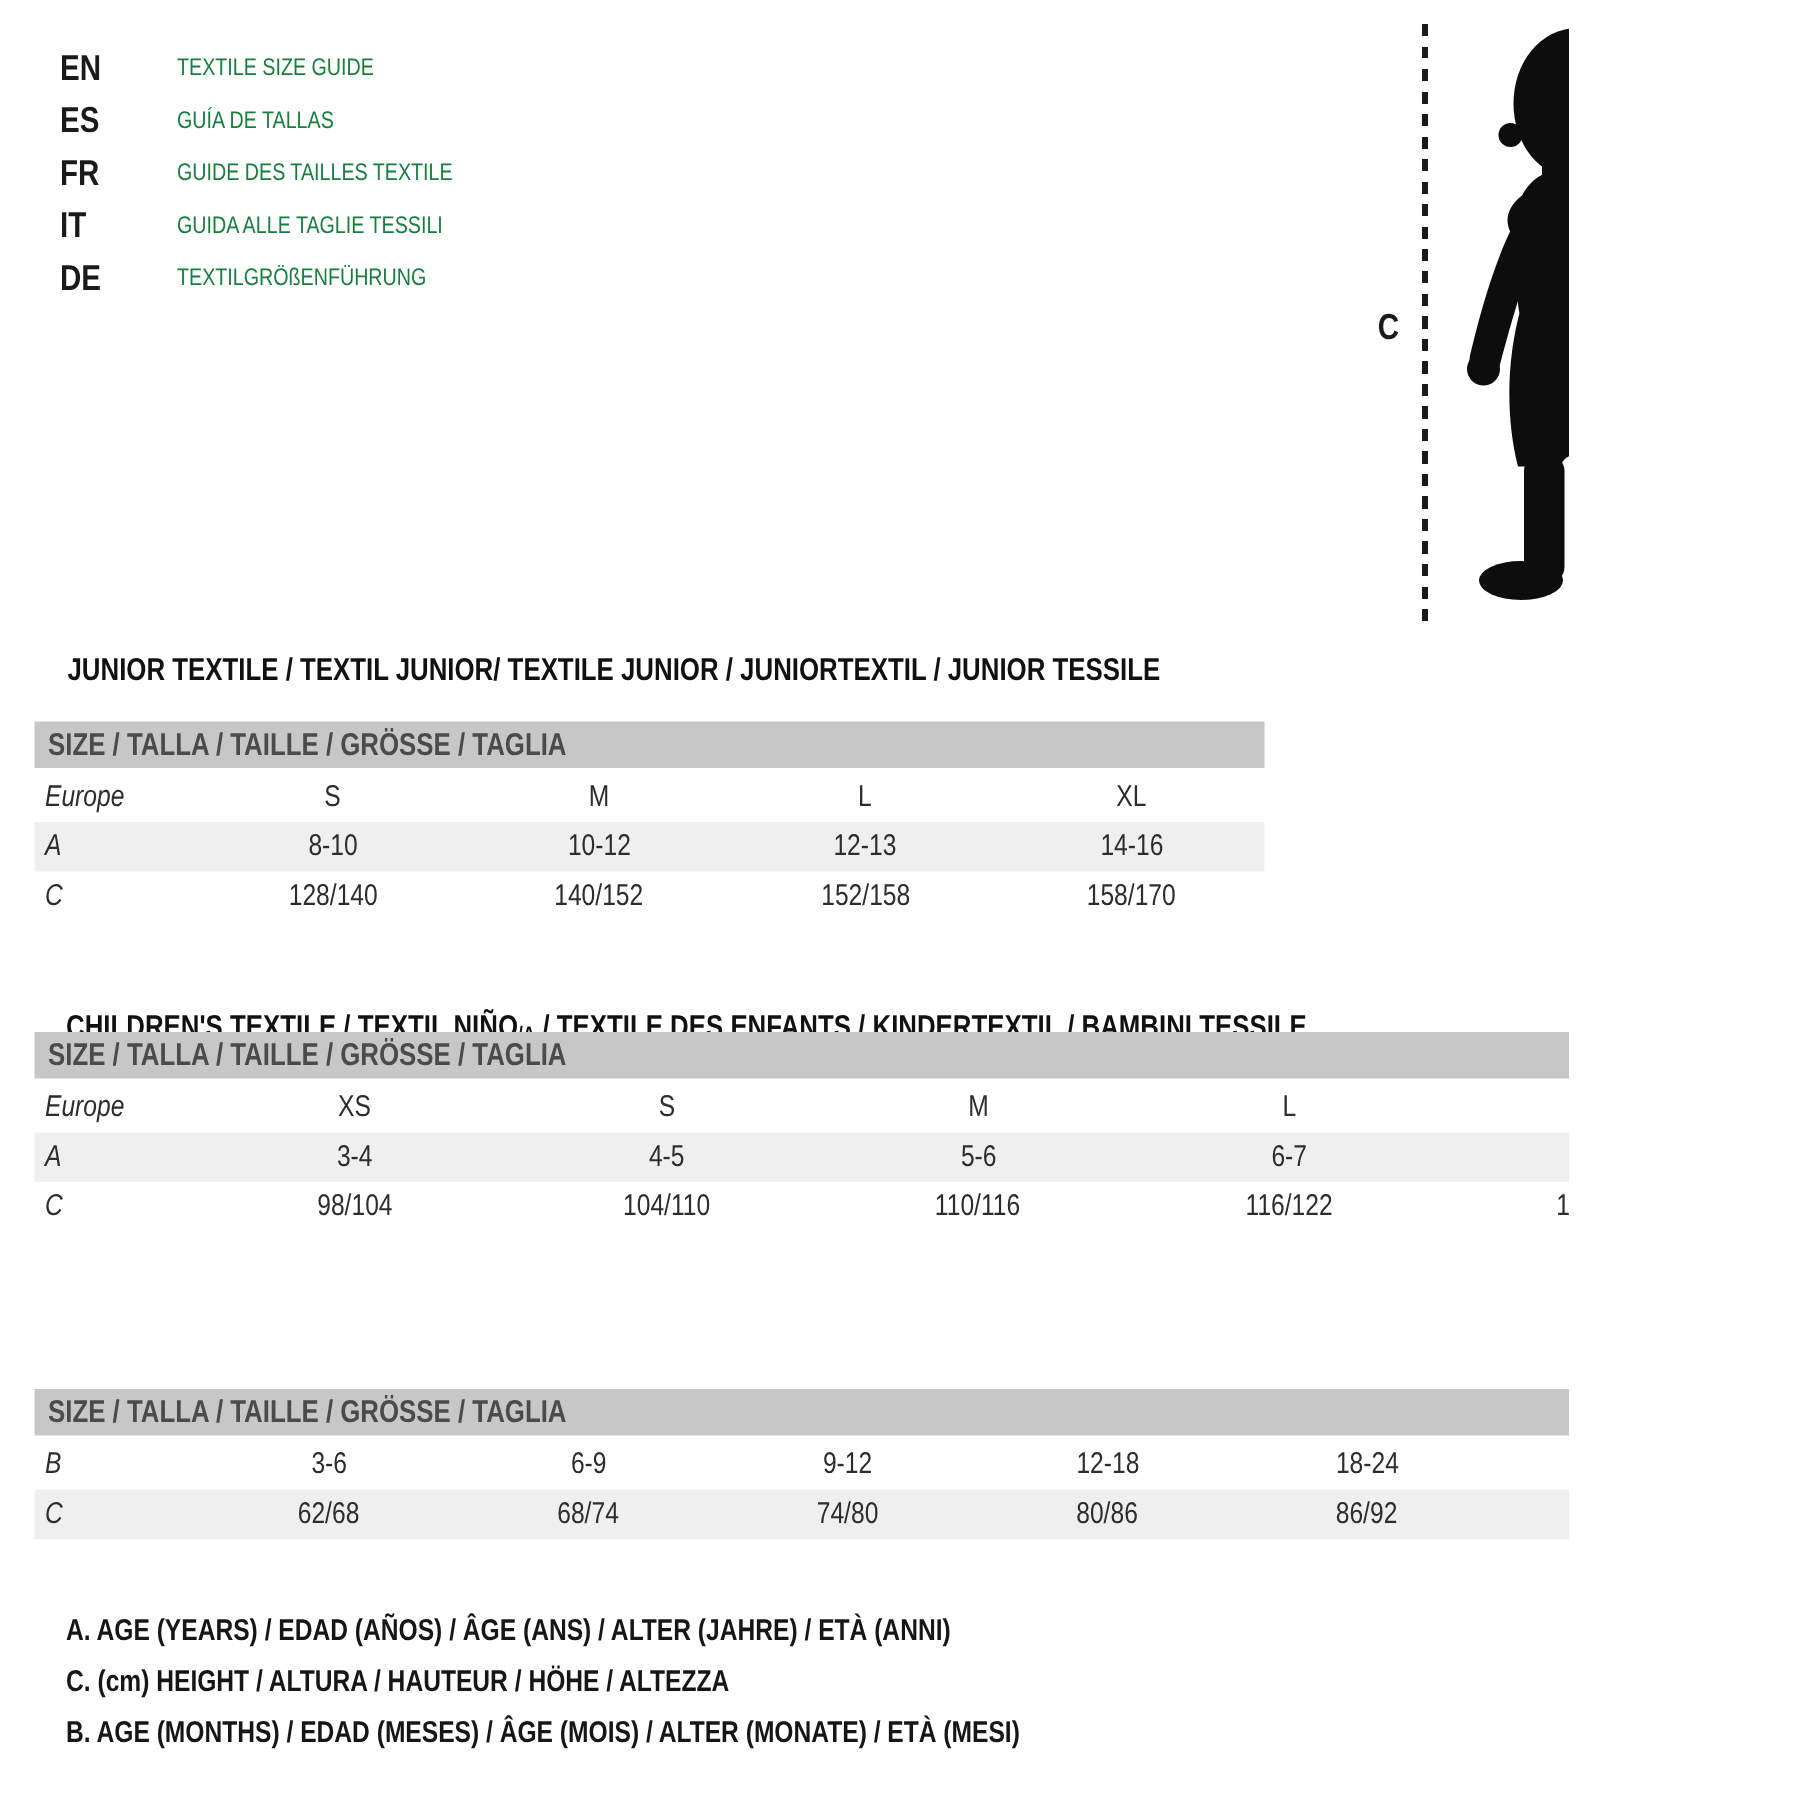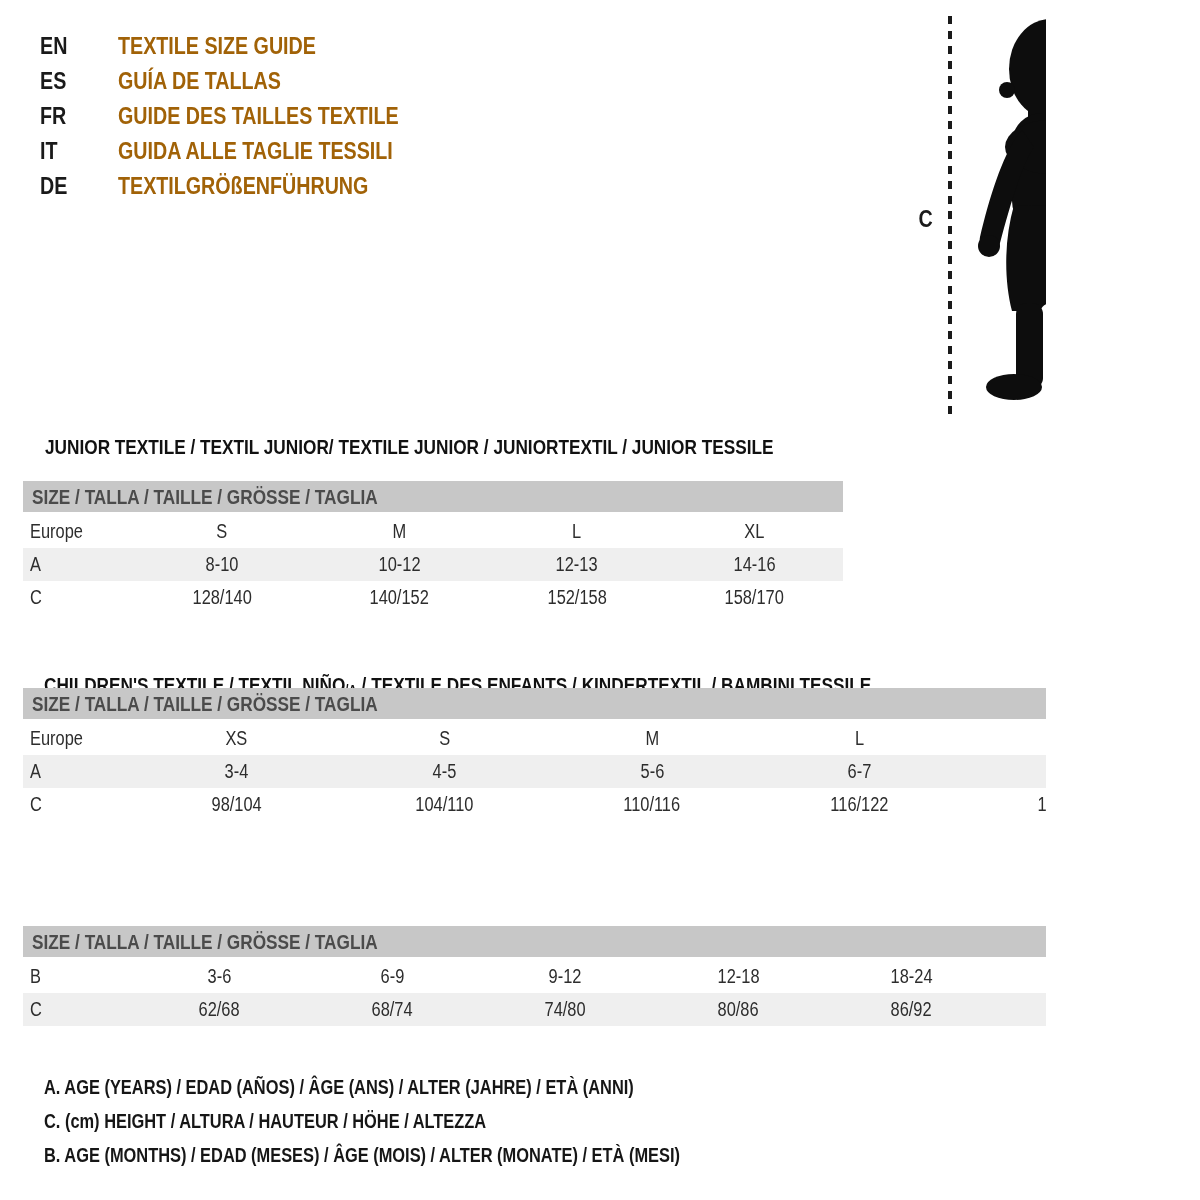--- a/index.html
+++ b/index.html
@@ -8,21 +8,21 @@
     position:relative; width:1046px; height:1200px; background:#ffffff;
     font-family:"Liberation Sans", sans-serif; color:#161616; overflow:hidden;
   }
   .cx { display:inline-block; transform:scaleX(0.82); transform-origin:50% 50%; white-space:nowrap; }
   .cx-l { transform-origin:0 50%; }
 
   
   .lang-list { position:absolute; left:40px; top:28px; }
   .lang-row { display:flex; height:35px; align-items:center; }
   .lang-code { width:78px; font-size:24px; font-weight:700; color:#1a1a1a; }
-  .lang-title { font-size:24px; font-weight:700; color:#a16207; }
+  .lang-title { font-size:16px; font-weight:400; color:#15803d; }
 
   
   .dash-line {
     position:absolute; left:948px; top:16px; width:4px; height:400px;
     background:repeating-linear-gradient(to bottom,#1a1a1a 0 8px,transparent 8px 15px);
   }
   .c-label { position:absolute; left:908px; top:205px; width:36px; text-align:center;
     font-size:24px; font-weight:700; color:#1a1a1a; }
   .baby-svg { position:absolute; left:962px; top:14px; }
 
@@ -35,21 +35,21 @@
 
   
   .stable { position:absolute; left:23px; }
   .t-junior { top:481px; width:820px; }
   .t-children { top:688px; width:1148px; }
   .t-babies { top:926px; width:1148px; }
   .size-bar { height:31px; background:#c7c7c7; display:flex; align-items:center;
     padding-left:9px; font-size:21px; font-weight:700; color:#4b4b4b; margin-bottom:3px; }
   .trow { display:flex; height:33px; align-items:center; font-size:20px; color:#2d2d2d; }
   .trow.alt { background:#efefef; }
-  .tlbl { width:110px; padding-left:7px; flex:none; }
+  .tlbl { width:110px; padding-left:7px; flex:none;font-style:italic; }
   .tcell { flex:1; text-align:center; }
 
   
   .legend { position:absolute; left:44px; top:1070px; }
   .legend-line { height:34px; display:flex; align-items:center; font-size:20px; font-weight:700; color:#161616; }
 </style>
 </head>
 <body>
 
 <div class="canvas">

